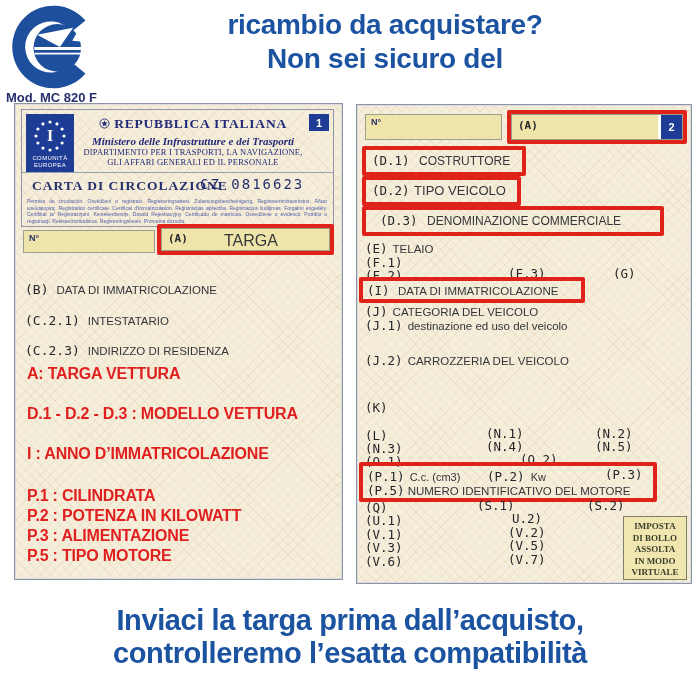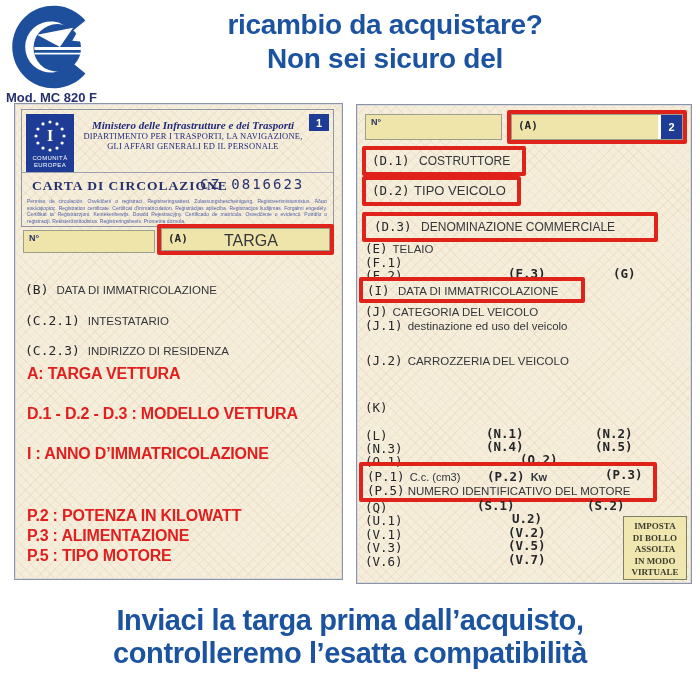--- a/index.html
+++ b/index.html
@@ -53,21 +53,21 @@
 
   
   .lfield .code{font-size:13px;}
   .lfield .flabel{font-size:11.5px;margin-left:8px;}
   .rednote{color:#e01f1f;font-weight:bold;font-size:16px;white-space:nowrap;letter-spacing:-.2px;}
 
   
   .rrow{position:absolute;left:8px;right:6px;height:14px;white-space:nowrap;}
   .rrow .code{font-size:12.5px;}
   .rrow .flabel{font-size:11.5px;margin-left:5px;}
-  .cpos{position:absolute;top:0;font-weight:bold;}
+  .cpos{position:absolute;top:0;}
   .stamp{left:266px;top:411px;width:64px;height:64px;background:#f0e6b0;border:1px solid #7d8163;
          text-align:center;font-family:"Liberation Serif",serif;font-size:9px;font-weight:bold;
          color:#3c3f2e;line-height:11.5px;padding-top:4px;box-sizing:border-box;}
 </style>
 </head>
 <body>
 
 <div class="canvas">
 
   <svg class="abs" style="left:8px;top:0;width:88px;height:94px" viewBox="0 0 100 104">
@@ -107,20 +107,27 @@
         <div class="eu-i">I</div>
         <div class="eu-text">
           <div>COMUNITÀ</div>
           <div>EUROPEA</div>
         </div>
       </div>
 
       <div class="abs badge badge-1">1</div>
 
       <div class="abs hdr-center">
+        <div class="rep-line">
+          <svg style="width:11px;height:11px;vertical-align:-1px" viewBox="0 0 12 12">
+            <circle cx="6" cy="6" r="5" fill="none" stroke="#232a7a" stroke-width="1"></circle>
+            <polygon points="6,2.5 7,5 9.5,5 7.5,6.8 8.3,9.3 6,7.8 3.7,9.3 4.5,6.8 2.5,5 5,5" fill="#232a7a"></polygon>
+          </svg>
+          <span>REPUBBLICA ITALIANA</span>
+        </div>
         <div class="ministry">Ministero delle Infrastrutture e dei Trasporti</div>
         <div class="dept">DIPARTIMENTO PER I TRASPORTI, LA NAVIGAZIONE,</div>
         <div class="dept">GLI AFFARI GENERALI ED IL PERSONALE</div>
       </div>
 
       <div class="abs hdr-rule"></div>
       <div class="abs carta-title">CARTA DI CIRCOLAZIONE</div>
       <div class="abs serial">CZ 0816623</div>
       <div class="abs multiling">Permiso de circulación. Osvědčení o registraci. Registreringsattest. Zulassungsbescheinigung. Registreerimistunnistus. Άδεια κυκλοφορίας. Registration certificate. Certificat d’immatriculation. Reģistrācijas apliecība. Registracijos liudijimas. Forgalmi engedély. Ċertifikat ta’ Reġistrazzjoni. Kentekenbewijs. Dowód Rejestracyjny. Certificado de matrícula. Osvedčenie o evidencii. Potrdilo o registraciji. Rekisteröintitodistus. Registreringsbevis. Prometna dozvola.</div>
     </div>
@@ -141,20 +148,21 @@
     <div class="abs lfield" style="left:10px;top:207px">
       <span class="code">(C.2.1)</span><span class="flabel">INTESTATARIO</span>
     </div>
     <div class="abs lfield" style="left:10px;top:237px">
       <span class="code">(C.2.3)</span><span class="flabel">INDIRIZZO DI RESIDENZA</span>
     </div>
 
     <div class="abs rednote" style="left:12px;top:261px">A: TARGA VETTURA</div>
     <div class="abs rednote" style="left:12px;top:301px">D.1 - D.2 - D.3 : MODELLO VETTURA</div>
     <div class="abs rednote" style="left:12px;top:341px">I : ANNO D’IMMATRICOLAZIONE</div>
+    <div class="abs rednote" style="left:12px;top:383px">P.1 : CILINDRATA</div>
     <div class="abs rednote" style="left:12px;top:403px">P.2 : POTENZA IN KILOWATT</div>
     <div class="abs rednote" style="left:12px;top:423px">P.3 : ALIMENTAZIONE</div>
     <div class="abs rednote" style="left:12px;top:443px">P.5 :  TIPO MOTORE</div>
   </div>
 
   <div class="abs doc right-doc">
 
     <div class="abs ybox" style="left:8px;top:9px;width:135px;height:24px">
       <div class="n-label">N°</div>
     </div>
@@ -166,21 +174,21 @@
     </div>
 
     <div class="abs rframe" style="left:5px;top:41px;width:150px;height:21px;padding:1px 0 0 6px">
       <span class="code" style="font-size:12.5px">(D.1)</span>
       <span class="flabel" style="font-size:12px;margin-left:5px">COSTRUTTORE</span>
     </div>
     <div class="abs rframe" style="left:5px;top:71px;width:145px;height:21px;padding:1px 0 0 6px">
       <span class="code" style="font-size:12.5px">(D.2)</span>
       <span class="flabel" style="font-size:13px;margin-left:0">TIPO VEICOLO</span>
     </div>
-    <div class="abs rframe" style="left:5px;top:107px;width:280px;height:21px;padding:1px 0 0 8px">
+    <div class="abs rframe" style="left:5px;top:101px;width:280px;height:21px;padding:1px 0 0 14px">
       <span class="code" style="font-size:12.5px">(D.3)</span>
       <span class="flabel" style="font-size:12px;margin-left:5px">DENOMINAZIONE COMMERCIALE</span>
     </div>
 
     <div class="rrow" style="top:134px">
       <span class="code">(E)</span><span class="flabel">TELAIO</span>
     </div>
     <div class="rrow" style="top:148px">
       <span class="code">(F.1)</span>
     </div>

